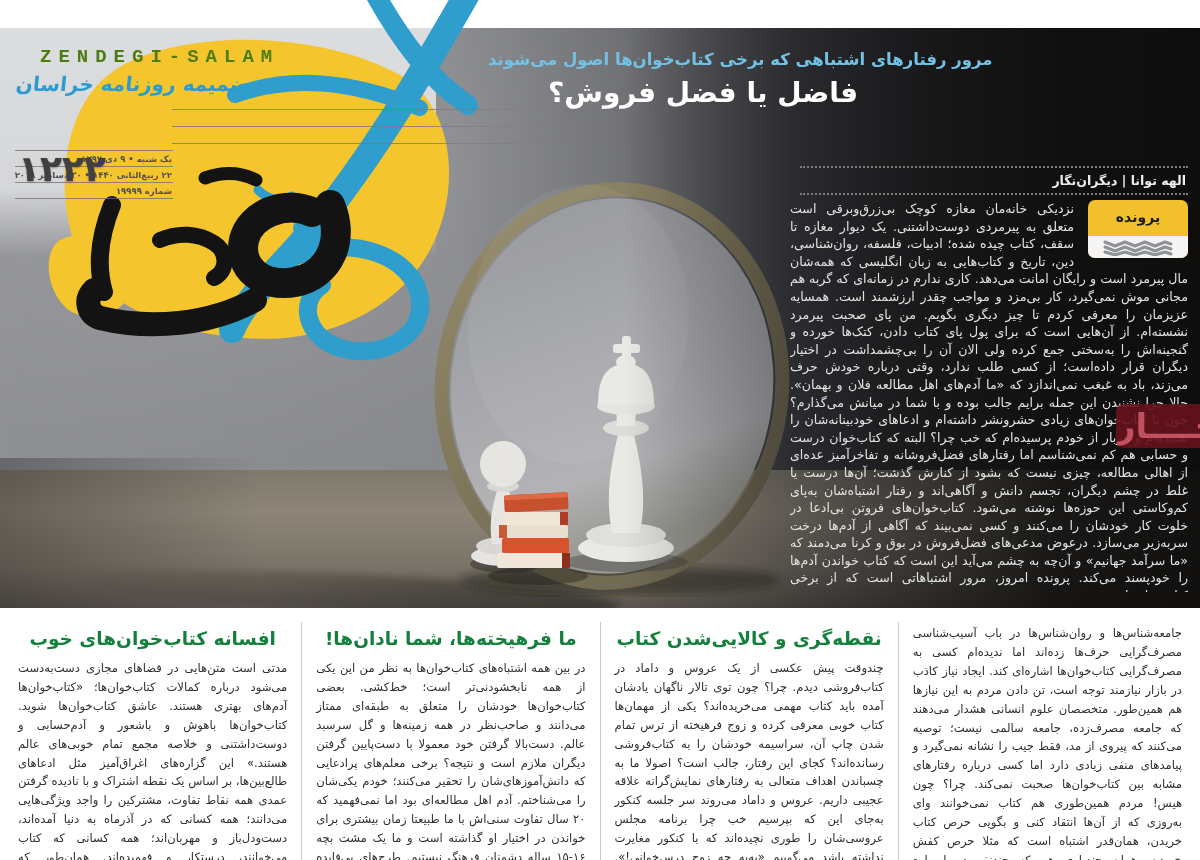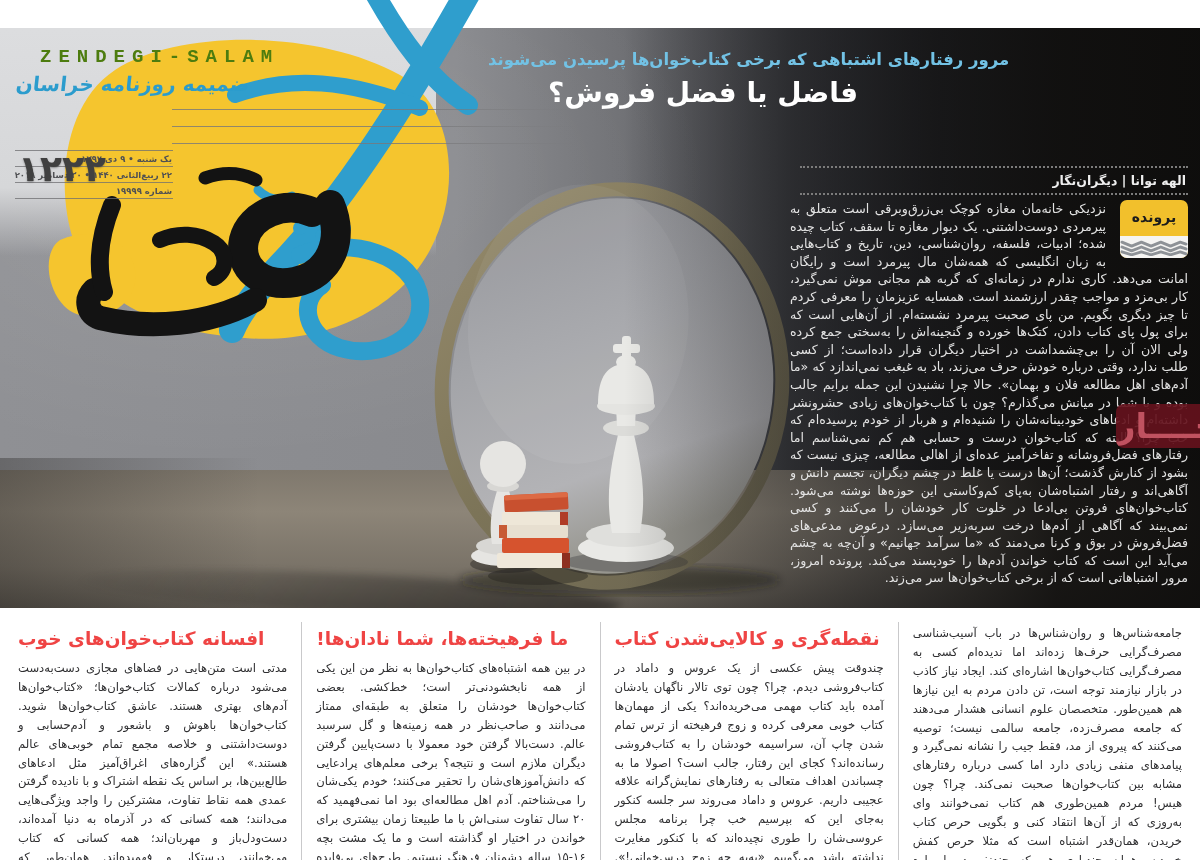--- a/index.html
+++ b/index.html
@@ -41,39 +41,39 @@
   .kicker { position:absolute; right:12px; top:50px; width:700px; direction:rtl; text-align:left;
     font-size:16.5px; font-weight:700; color:#72c2e5; }
   .headline { position:absolute; right:12px; top:76px; width:640px; direction:rtl; text-align:left;
     font-size:28px; font-weight:800; color:#ffffff; letter-spacing:0; }
   .byline-box { position:absolute; right:12px; top:166px; width:388px; direction:rtl;
     border-top:2px dotted #7c7c7c; border-bottom:2px dotted #7c7c7c; padding:5px 2px; }
   .byline-box .byline { font-size:12.5px; font-weight:700; color:#eeeeee; text-align:right; }
 
   .article { position:absolute; right:12px; top:200px; width:398px; height:392px; overflow:hidden;
     direction:rtl; text-align:justify; color:#e3e3e3; font-size:12.6px; line-height:17.6px; font-weight:500; }
-  .badge { float:right; width:68px; height:58px; margin:0 0 8px 14px; background:#f2c02c; border-radius:7px;
+  .badge { float:right; width:100px; height:58px; margin:0 0 8px 14px; background:#f2c02c; border-radius:7px;
     overflow:hidden; display:flex; flex-direction:column; }
   .badge .badge-label { flex:1; display:flex; align-items:center; justify-content:center;
     font-size:14px; font-weight:800; color:#1c1c1c; }
   .badge .badge-waves { height:22px; background:#f5f4f2; display:flex; align-items:center; justify-content:center; }
 
   
   .watermark { position:absolute; left:1116px; top:404px; width:120px; height:44px;
     background:rgba(100,17,28,0.92); border-radius:8px 0 0 8px; overflow:hidden;
     display:flex; align-items:center; }
   .watermark span { direction:rtl; font-size:34px; font-weight:800; color:#c05260;
     letter-spacing:-2px; white-space:nowrap; padding-right:4px; }
 
   
   .bottom { position:absolute; left:0; top:608px; width:1200px; height:252px; background:#ffffff;
     direction:rtl; display:flex; padding:14px 4px 0; }
   .col { flex:1 1 0; padding:2px 14px 0; overflow:hidden; }
   .col + .col { border-left:none; border-right:1px solid #c9c9cb; }
-  .col h2 { font-size:18.5px; font-weight:800; color:#ef4444; text-align:left; margin:4px 0 10px; }
+  .col h2 { font-size:18.5px; font-weight:800; color:#15803d; text-align:center; margin:4px 0 10px; }
   .col p { font-size:11.6px; line-height:18.9px; text-align:justify; color:#2f2f31; font-weight:500; }
 </style>
 </head>
 <body>
 
 <div class="page">
 
   <div class="photo">
     <div class="wall-light"></div>
     <div class="floor"></div>
@@ -182,21 +182,21 @@
   <div class="dates">
     <div class="row">یک شنبه • ۹ دی ۱۳۹۷</div>
     <div class="row">۲۲ ربیع‌الثانی ۱۴۴۰ • ۳۰ دسامبر ۲۰۱۸</div>
     <div class="row">شماره ۱۹۹۹۹</div>
   </div>
   <div class="hairline" style="top:109px"></div>
   <div class="hairline" style="top:126px"></div>
   <div class="hairline" style="top:143px"></div>
   <div class="issue-number">۱۲۲۲</div>
 
-  <div class="kicker">مرور رفتارهای اشتباهی که برخی کتاب‌خوان‌ها پرسیدن می‌شوند</div>
+  <div class="kicker">مرور رفتارهای اشتباهی که برخی کتاب‌خوان‌ها اصول می‌شوند</div>
   <h1 class="headline">فاضل یا فضل فروش؟</h1>
   <div class="byline-box">
     <div class="byline">الهه توانا | دیگران‌نگار</div>
   </div>
 
   <div class="article">
     <div class="badge">
       <div class="badge-label">پرونده</div>
       <div class="badge-waves">
         <svg width="70" height="18" viewBox="0 0 70 18">

